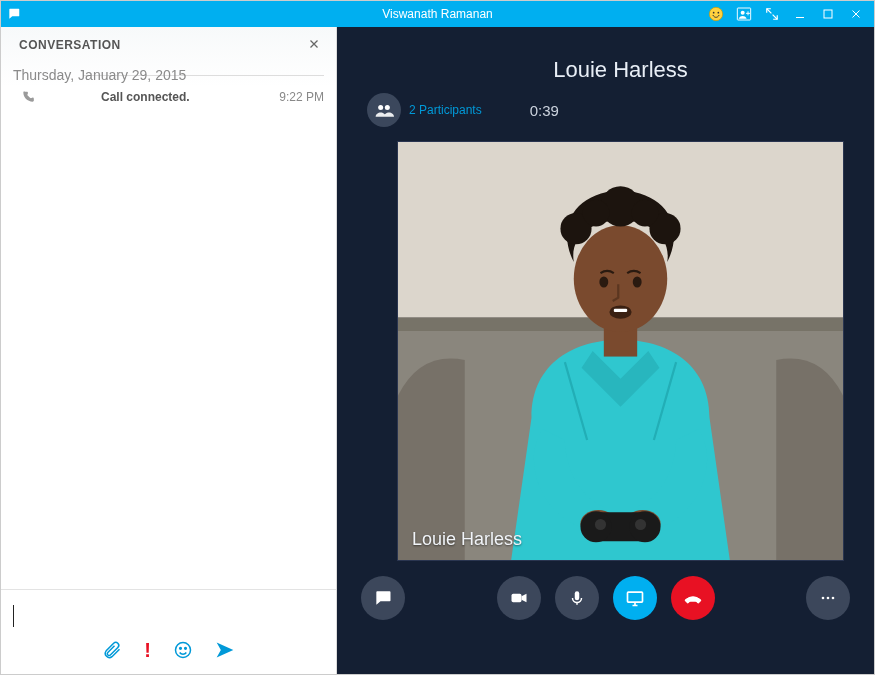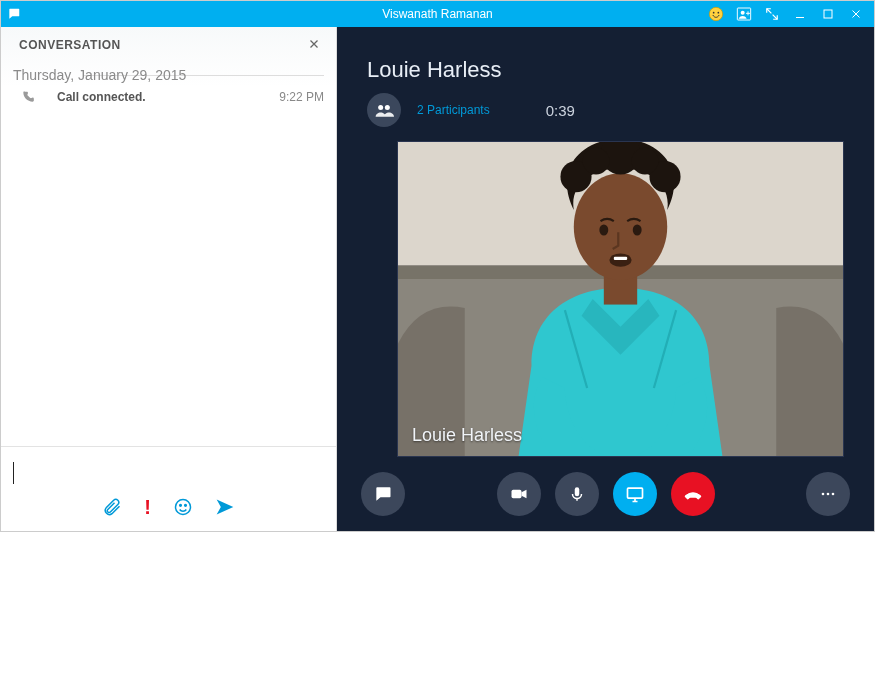--- a/index.html
+++ b/index.html
@@ -1,50 +1,50 @@
 <!DOCTYPE html>
 <html><head>
 <meta charset="utf-8">
 <style>
   * { box-sizing: border-box; margin: 0; padding: 0; }
   html, body { width: 875px; height: 675px; font-family: "Segoe UI", Arial, sans-serif; overflow: hidden; }
-  .window { width: 875px; height: 532px; border: 1px solid #ccc; display: flex; flex-direction: column; background: #ef4444; }
+  .window { width: 875px; height: 675px; border: 1px solid #ccc; display: flex; flex-direction: column; background: #ef4444; }
   
   .titlebar { background: #00aff0; height: 26px; display: flex; align-items: center; color: #fff; font-size: 12px; position: relative; }
   .titlebar .app-icon { width: 26px; display: flex; align-items: center; justify-content: center; }
   .titlebar .title { position: absolute; left: 0; right: 0; text-align: center; pointer-events: none; }
   .titlebar .right-controls { margin-left: auto; display: flex; align-items: center; gap: 12px; padding-right: 10px; }
   .titlebar .right-controls .ctl { width: 16px; height: 16px; display: inline-flex; align-items: center; justify-content: center; cursor: pointer; }
   .titlebar svg { display: block; }
   
   .body { flex: 1; display: flex; min-height: 0; }
   
   .left { width: 336px; background: linear-gradient(#f7f9fa, #ffffff 60px); display: flex; flex-direction: column; border-right: 1px solid #dcdcdc; position: relative; }
   .conv-header { display: flex; align-items: center; justify-content: space-between; padding: 10px 16px 4px 18px; }
   .conv-header h1 { font-size: 12px; font-weight: 600; letter-spacing: 0.5px; color: #555; }
   .conv-header .close { color: #666; font-size: 14px; cursor: pointer; }
   .conv-date { padding: 10px 12px 6px 12px; font-size: 14px; color: #8a8a8a; }
   .conv-date span { position: relative; text-align: right; }
   .conv-date .line { height: 1px; background: #ddd; margin-left: 70px; margin-top: -8px; }
-  .conv-item { display: flex; align-items: flex-end; padding: 8px 12px; font-size: 12px; color: #555; }
+  .conv-item { display: flex; align-items: flex-end; padding: 8px 12px; font-size: 12px; color: #555; gap: 44px; }
   .conv-item .ico { width: 30px; display: flex; justify-content: center; color: #999; }
   .conv-item .txt { flex: 1; padding-left: 14px; font-weight: 600; }
   .conv-item .time { color: #888; font-size: 12px; }
   .splitter-dots { position: absolute; right: -4px; top: 50%; transform: translateY(-50%); display: flex; flex-direction: column; gap: 2px; }
   .splitter-dots span { width: 2px; height: 2px; background: #888; border-radius: 50%; }
   .compose { border-top: 1px solid #e3e3e3; padding: 8px 12px 4px 12px; }
   .compose .input { height: 36px; font-size: 16px; color: #333; display: flex; align-items: center; }
   .compose .cursor { width: 1px; height: 22px; background: #222; }
   .compose-toolbar { display: flex; gap: 22px; justify-content: center; padding: 6px 0 10px 0; color: #0099d8; }
   .compose-toolbar .tbtn { cursor: pointer; display: inline-flex; }
   
-  .right { flex: 1; background: #141f33; position: relative; color: #fff; display: flex; flex-direction: column; }
+  .right { flex: 1; background: #141f33; position: relative; color: #fff; display: flex; flex-direction: column; text-align: center; }
   .callee-header { padding: 30px 0 0 30px; }
   .callee-name { font-size: 22px; font-weight: 300; color: #e8eef6; }
-  .participants-row { display: flex; align-items: center; gap: 16px; margin-top: 10px; margin-left: 30px; }
+  .participants-row { display: flex; align-items: center; gap: 8px; margin-top: 10px; margin-left: 30px; }
   .group-btn { width: 34px; height: 34px; border-radius: 50%; background: #3b475c; display: flex; align-items: center; justify-content: center; cursor: pointer; }
   .participants-text { color: #0099d8; font-size: 12px; cursor: pointer; }
   .call-timer { font-size: 15px; color: #ccd3de; }
   .video-frame { margin: 14px 30px 0 60px; flex: 1; position: relative; max-height: 420px; background: #6a6a6a; border: 1px solid #2a3550; overflow: hidden; }
   .video-frame svg { width: 100%; height: 100%; display: block; }
   .overlay-name { position: absolute; left: 14px; bottom: 10px; font-size: 18px; font-weight: 300; color: #f1f4f8; text-shadow: 0 1px 2px rgba(0,0,0,.5); }
   .call-controls { height: 74px; display: flex; align-items: center; justify-content: center; gap: 14px; position: relative; padding: 0 20px; }
   .call-controls .left-slot { position: absolute; left: 24px; }
   .call-controls .right-slot { position: absolute; right: 24px; }
   .cbtn { width: 44px; height: 44px; border-radius: 50%; display: flex; align-items: center; justify-content: center; cursor: pointer; }

